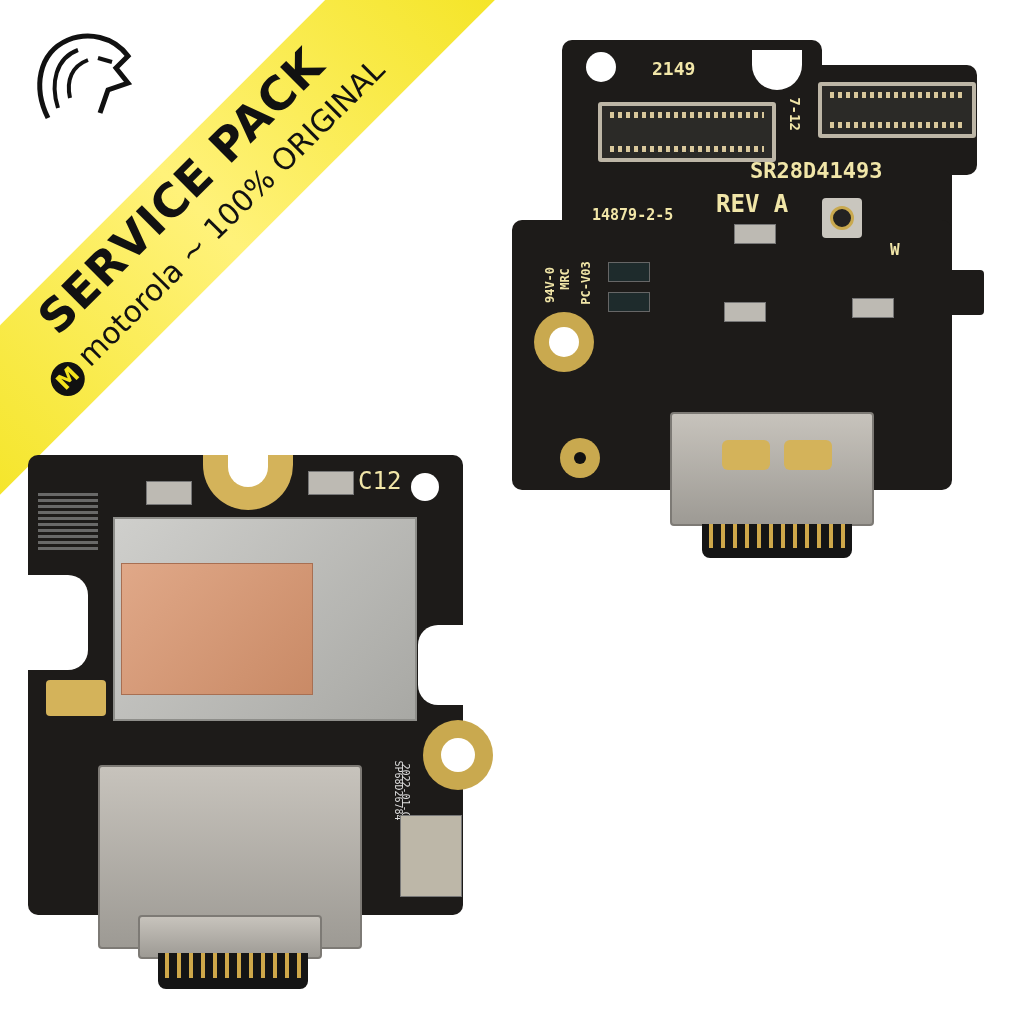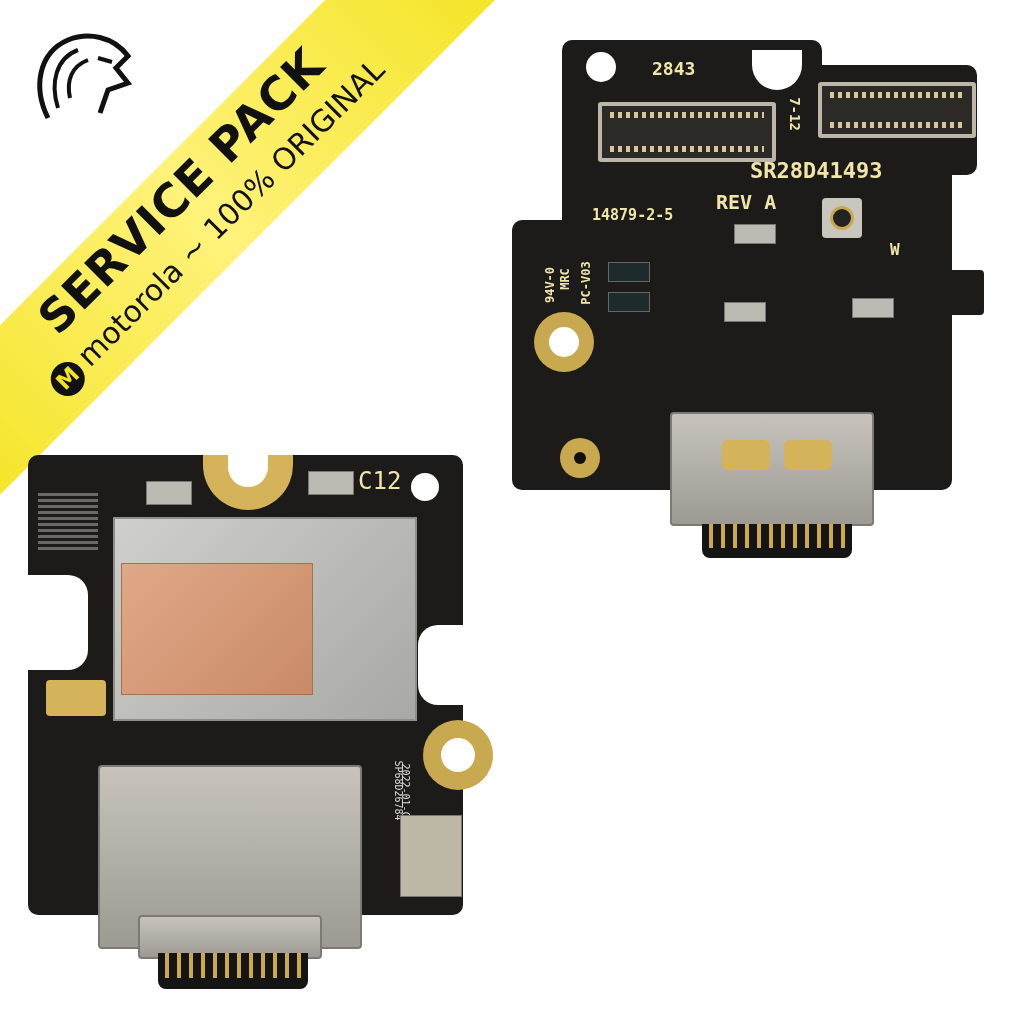--- a/index.html
+++ b/index.html
@@ -44,34 +44,34 @@
 <div class="abs" style="left:512px;top:40px;width:470px;height:530px;">
 
   <div class="abs pcb" style="left:50px;top:0;width:260px;height:450px;border-radius:10px;"></div>
   <div class="abs pcb" style="left:270px;top:25px;width:195px;height:110px;border-radius:10px;"></div>
   <div class="abs pcb" style="left:270px;top:135px;width:170px;height:210px;"></div>
   <div class="abs pcb" style="left:420px;top:230px;width:52px;height:45px;border-radius:4px;"></div>
   <div class="abs pcb" style="left:0;top:180px;width:440px;height:270px;border-radius:10px;"></div>
   <div class="abs" style="left:240px;top:10px;width:50px;height:40px;background:#fff;border-radius:0 0 25px 25px;"></div>
 
   <div class="hole" style="left:74px;top:12px;width:30px;height:30px;"></div>
-  <div class="silk" style="left:140px;top:18px;font-size:18px;">2843</div>
+  <div class="silk" style="left:140px;top:18px;font-size:18px;">2149</div>
 
   <div class="connector" style="left:86px;top:62px;width:170px;height:52px;">
     <div class="pins" style="top:6px;"></div>
       <div class="pins" style="bottom:6px;"></div>
   </div>
   <div class="connector" style="left:306px;top:42px;width:150px;height:48px;">
     <div class="pins" style="top:6px;"></div>
       <div class="pins" style="bottom:6px;"></div>
   </div>
   <div class="silk" style="left:266px;top:66px;font-size:14px;transform:rotate(90deg);">7-12</div>
 
   <div class="silk" style="left:238px;top:118px;font-size:22px;text-align:center;">SR28D41493</div>
-  <div class="silk" style="left:204px;top:150px;font-size:20px;">REV A</div>
+  <div class="silk" style="left:204px;top:150px;font-size:24px;">REV A</div>
   <div class="silk" style="left:80px;top:166px;font-size:15px;">14879-2-5</div>
   <div class="silk" style="left:378px;top:200px;font-size:16px;">W</div>
   <div class="silk" style="left:20px;top:238px;font-size:12px;transform:rotate(-90deg);">94V-0</div>
   <div class="silk" style="left:42px;top:232px;font-size:12px;transform:rotate(-90deg);">MRC</div>
   <div class="silk" style="left:52px;top:236px;font-size:12px;transform:rotate(-90deg);">PC-V03</div>
 
   <div class="abs" style="left:310px;top:158px;width:40px;height:40px;background:#c9c6be;border-radius:4px;">
     <div class="abs" style="left:8px;top:8px;width:24px;height:24px;border-radius:50%;border:3px solid #c9a94f;box-sizing:border-box;background:#222;"></div>
   </div>
   <div class="smd" style="left:222px;top:184px;width:40px;height:18px;"></div>

